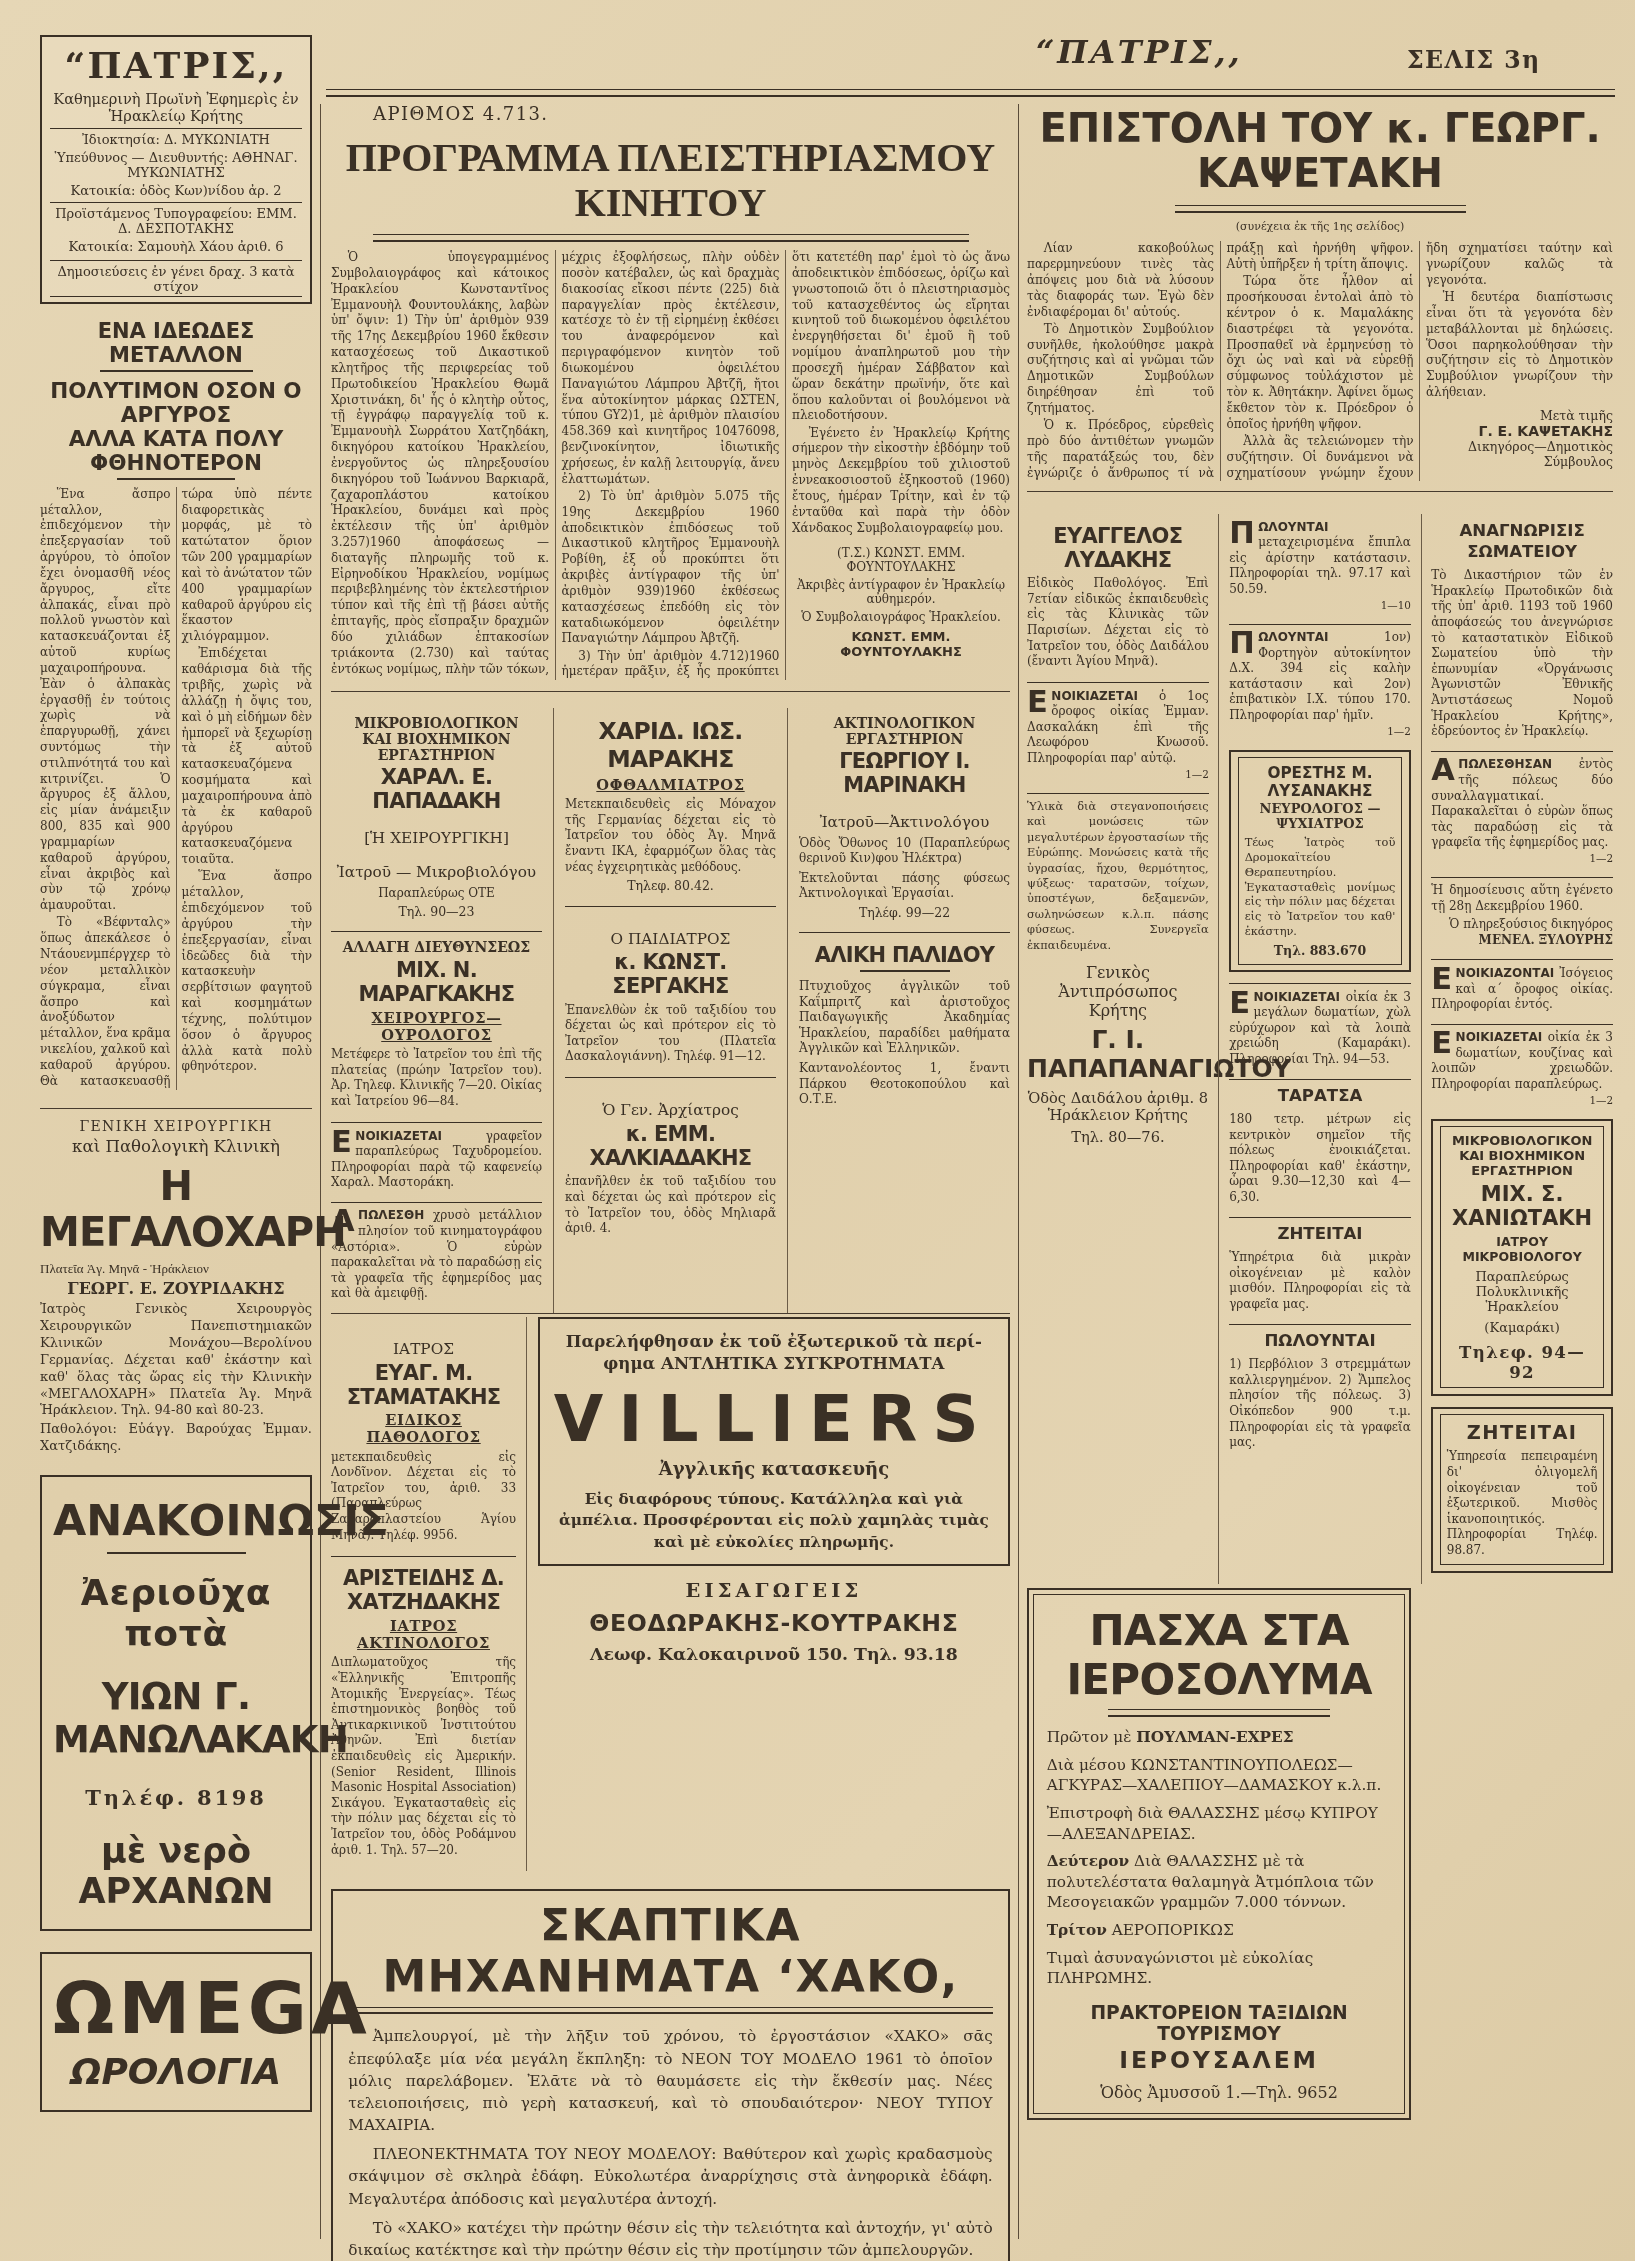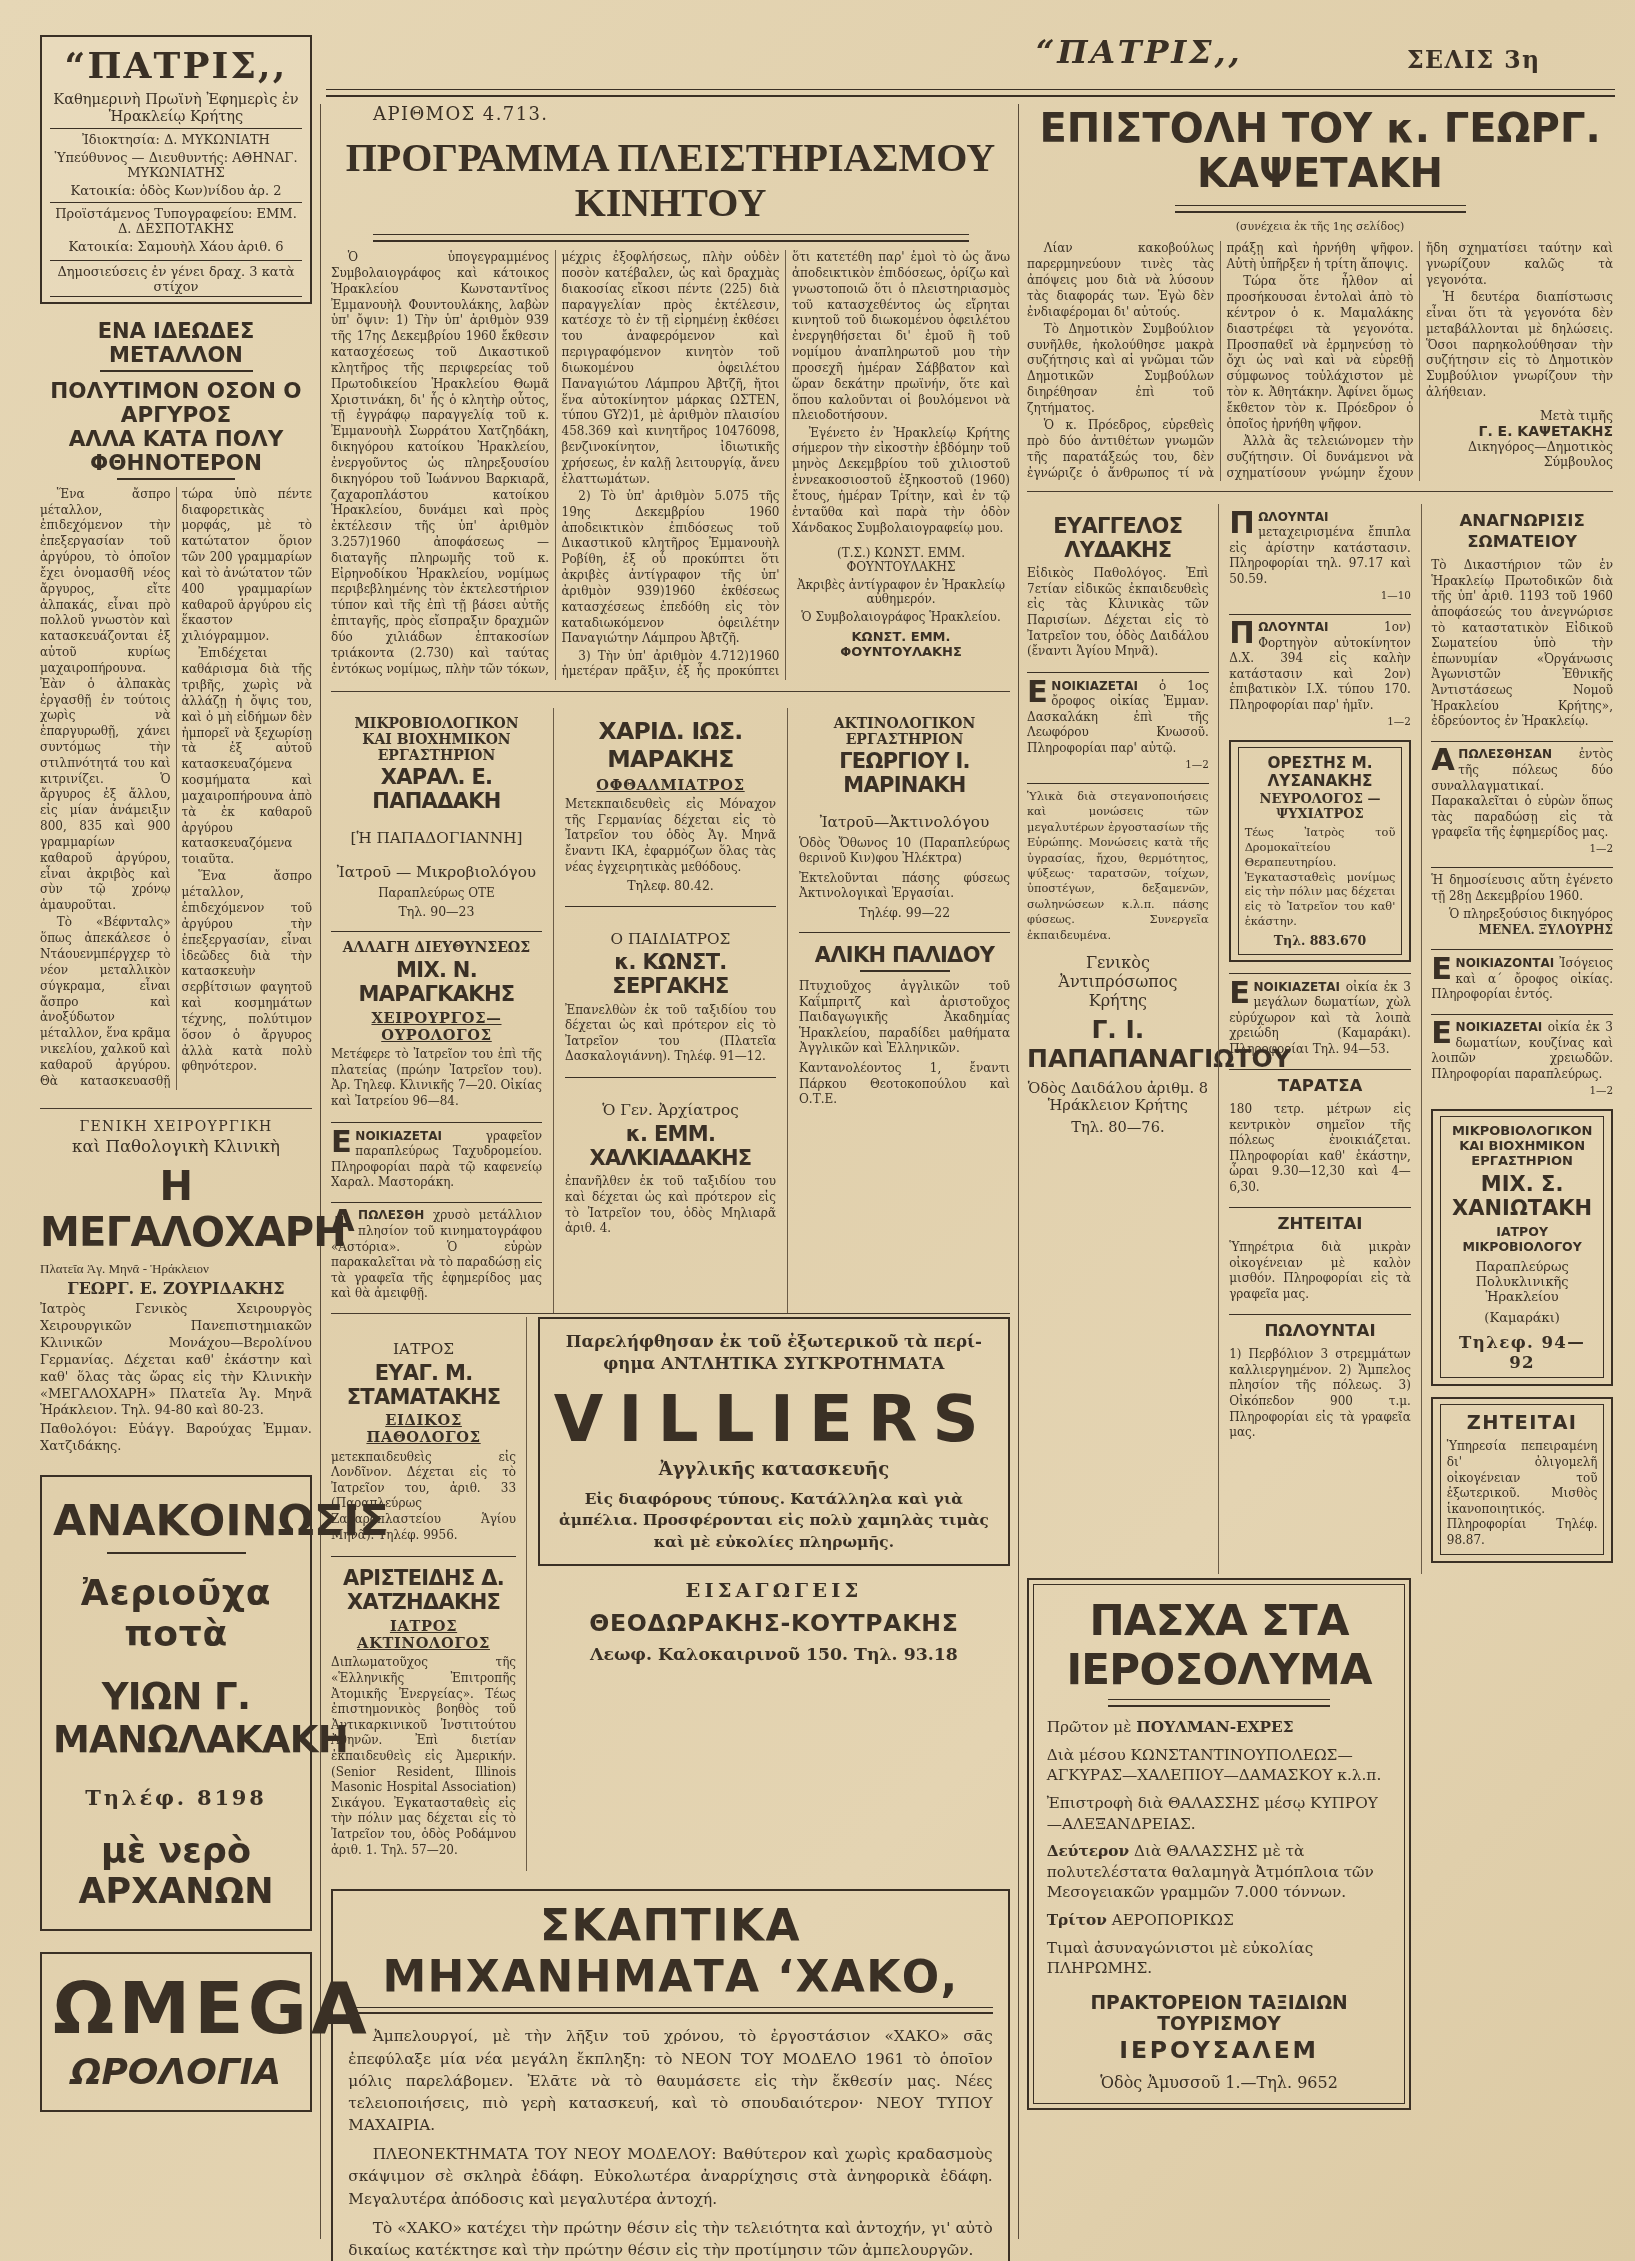--- a/index.html
+++ b/index.html
@@ -92,21 +92,21 @@
   .xako .t{font-size:44px;font-weight:bold;font-family:"DejaVu Sans",sans-serif;text-align:center;letter-spacing:1.4px;}
   .xako .tr{margin:4.2px 0 11px;}
   .xako p{font-size:15.3px;line-height:1.45;text-align:justify;text-indent:1.6em;margin:7px 0 0;}
   
   .let-head{font-size:40px;margin-top:2.8px;}
   .let-rule{width:291px;margin:9.7px auto 0;}
   .let-cont{font-size:11px;text-align:center;margin-top:7px;}
   .let-close{break-inside:avoid;margin-top:7px;text-align:right;font-size:12.5px;}
   .let-close .nm{font-weight:bold;font-family:"DejaVu Sans",sans-serif;font-size:14px;}
   
-  .rb{display:flex;gap:9.7px;margin-top:12px;}
+  .rb{display:flex;gap:9.7px;margin-top:22px;}
   .rb .c{flex:1;min-width:0;}
   .rb .c + .c{border-left:0.7px solid #6b5c47;padding-left:9.7px;}
   .smbox{border:2.1px solid #3a3025;padding:5.5px 7px;margin-bottom:11px;}
   .smbox .inner{border:0.7px solid #3a3025;padding:5.5px;}
   .orest .n{text-align:center;font-weight:bold;font-family:"DejaVu Sans",sans-serif;font-size:15.3px;}
   .orest .r{text-align:center;font-size:13px;font-weight:bold;margin-top:1.4px;}
   .orest p{font-size:11.4px;line-height:1.3;margin:4.2px 0 0;text-align:justify;}
   .orest .ph{text-align:center;font-size:12.5px;font-weight:bold;margin-top:4.2px;}
   .pap{text-align:center;margin:9.7px 0 12.5px;}
   .pap .k{font-size:16px;}
@@ -214,21 +214,21 @@
     </div>
 
     <div class="rule1" style="margin-top:11px;"></div>
 
     <div class="docgrid">
       <div class="dcol">
         <div class="card first">
           <div class="k">ΜΙΚΡΟΒΙΟΛΟΓΙΚΟΝ</div>
           <div class="k">ΚΑΙ ΒΙΟΧΗΜΙΚΟΝ ΕΡΓΑΣΤΗΡΙΟΝ</div>
           <div class="n">ΧΑΡΑΛ. Ε. ΠΑΠΑΔΑΚΗ</div>
-          <div class="k2">[Ἡ ΠΑΠΑΔΟΓΙΑΝΝΗ]</div>
+          <div class="k2">[Ἡ ΧΕΙΡΟΥΡΓΙΚΗ]</div>
           <div class="k2">Ἰατροῦ — Μικροβιολόγου</div>
           <p style="text-align:center;">Παραπλεύρως ΟΤΕ</p>
           <div class="ph">Τηλ. 90—23</div>
         </div>
         <div class="card">
           <div class="k">ΑΛΛΑΓΗ ΔΙΕΥΘΥΝΣΕΩΣ</div>
           <div class="n">ΜΙΧ. Ν. ΜΑΡΑΓΚΑΚΗΣ</div>
           <div class="r">ΧΕΙΡΟΥΡΓΟΣ—ΟΥΡΟΛΟΓΟΣ</div>
           <p>Μετέφερε τὸ Ἰατρεῖον του ἐπὶ τῆς πλατείας (πρώην Ἰατρεῖον του). Ἀρ. Τηλεφ. Κλινικῆς 7—20. Οἰκίας καὶ Ἰατρείου 96—84.</p>
         </div>

